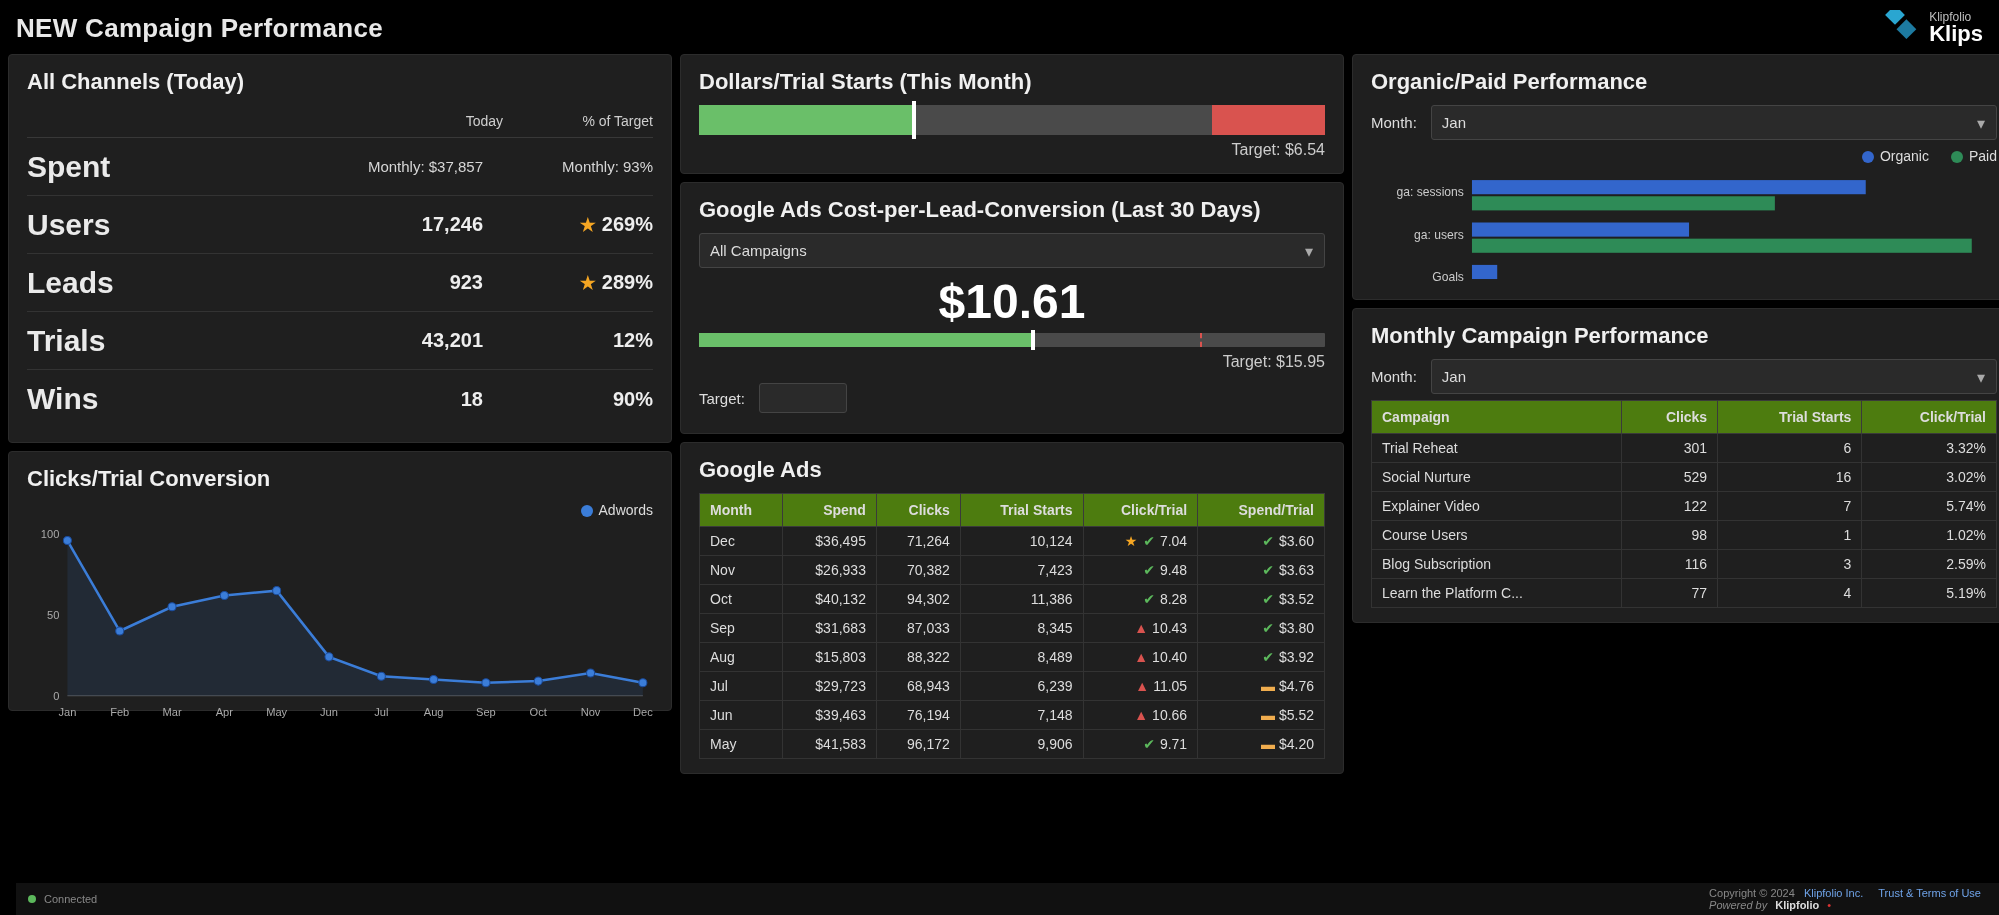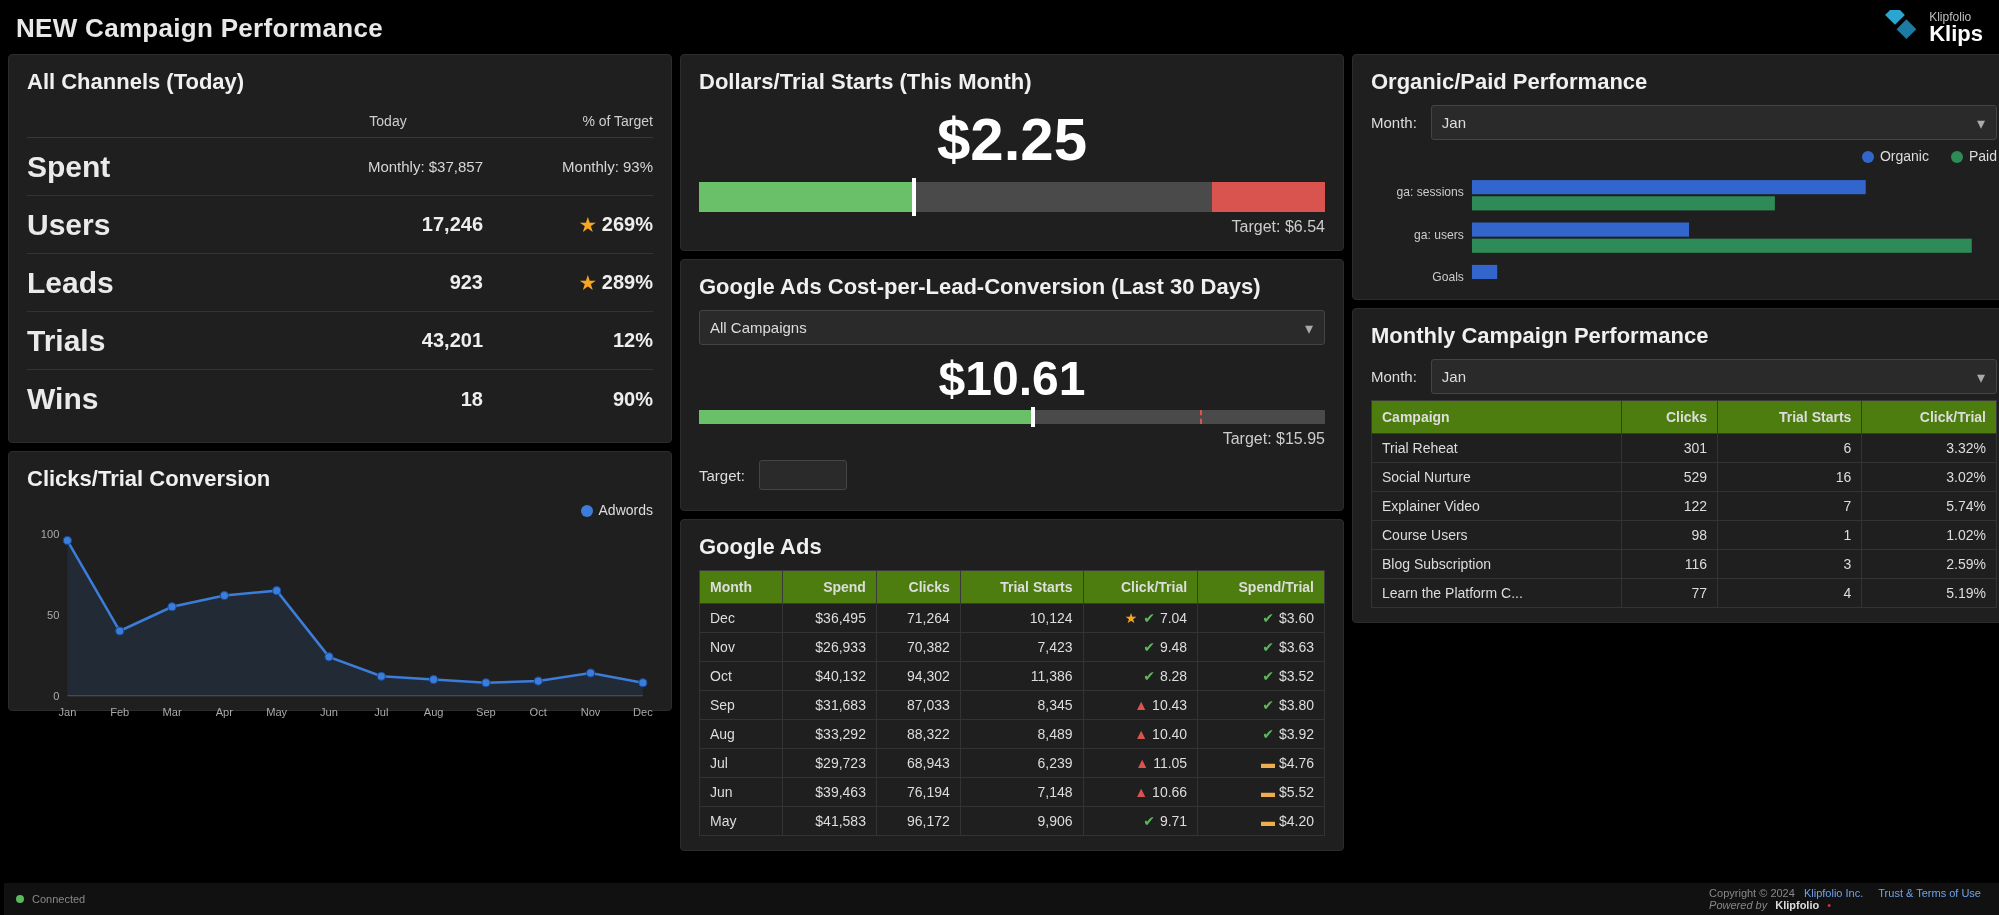--- a/index.html
+++ b/index.html
@@ -9,21 +9,21 @@
 .brand{display:flex;align-items:center;gap:10px;color:#fff}
 .brand svg{width:36px;height:36px}
 .brand-txt{line-height:1}
 .brand-txt .small{font-size:12px;color:#bfbfbf}
 .brand-txt .big{font-size:22px;font-weight:700}
 .board{display:grid;grid-template-columns:664px 664px 664px;gap:8px;padding:0 8px}
 .panel{background:#1f1f1f;border:1px solid #2c2c2c;border-radius:4px;padding:14px 18px;position:relative}
 .panel h3{font-size:22px;font-weight:700;margin-bottom:10px;color:#f0f0f0}
 .col{display:flex;flex-direction:column;gap:8px}
 .tblhead{display:flex;justify-content:flex-end;gap:0;font-size:14px;color:#cfcfcf;padding:8px 0;border-bottom:1px solid #383838}
-.tblhead .c1{width:260px;text-align:center;padding-right:30px}
+.tblhead .c1{width:260px;text-align:right;padding-right:30px}
 .tblhead .c2{width:120px;text-align:right}
 .metric-row{display:flex;align-items:center;justify-content:space-between;border-bottom:1px solid #333;height:58px}
 .metric-row:last-child{border-bottom:none}
 .mname{font-size:30px;font-weight:700;color:#eaeaea;flex:1}
 .mval{width:200px;text-align:right;font-size:20px;font-weight:600;color:#eee}
 .mval.small{font-size:15px;font-weight:500;color:#d6d6d6}
 .mpct{width:170px;text-align:right;font-size:20px;font-weight:600;color:#eee;display:flex;justify-content:flex-end;align-items:center;gap:6px}
 .mpct.small{font-size:15px;font-weight:400;color:#d6d6d6}
 .star{color:#f5a623;font-size:18px}
 .bignum{font-size:60px;font-weight:700;text-align:center;color:#fff;margin:4px 0 8px}
@@ -46,21 +46,21 @@
 table.data th:first-child{text-align:left}
 table.data td{padding:6px 10px;border:1px solid #333;text-align:right}
 table.data td:first-child{text-align:left}
 .ic{display:inline-block;width:14px;text-align:center}
 .ok{color:#5cb85c}
 .warn{color:#d9534f}
 .mid{color:#f0ad4e}
 .legend{display:flex;gap:22px;justify-content:flex-end;font-size:14px;color:#ddd;margin:8px 0 6px}
 .legend .dot{width:12px;height:12px;border-radius:50%;display:inline-block;margin-right:6px;vertical-align:middle}
 svg.chart{width:100%}
-.footer{position:absolute;bottom:0;left:4px;right:0;display:flex;justify-content:space-between;align-items:center;background:#111;color:#888;font-size:11px;padding:4px 12px}
+.footer{position:absolute;bottom:0;left:16px;right:0;display:flex;justify-content:space-between;align-items:center;background:#111;color:#888;font-size:11px;padding:4px 12px}
 .footer .left{display:flex;align-items:center;gap:8px}
 .conn{width:8px;height:8px;background:#5cb85c;border-radius:50%}
 .footer a{color:#6fa3e8;text-decoration:none;margin:0 6px}
 .footer .pw{display:flex;align-items:center;gap:8px;color:#888;font-style:italic}
 .star2{color:#f5a623}
 </style>
 </head>
 <body>
 
 <div class="topbar">
@@ -163,21 +163,20 @@
           <circle cx="506.3636363636364" cy="155.6" r="4" fill="#3b7dd8" stroke="#1a4b9c"></circle>
           <circle cx="558.1818181818181" cy="147.6" r="4" fill="#3b7dd8" stroke="#1a4b9c"></circle>
           <circle cx="610" cy="157.20000000000002" r="4" fill="#3b7dd8" stroke="#1a4b9c"></circle>
         </svg>
     </div>
   </div>
 
   <div class="col">
     <div class="panel">
       <h3>Dollars/Trial Starts (This Month)</h3>
-      <div class="bignum">$2.25</div>
       <div class="barbox">
         <div class="barfill" style="width:34%"></div>
         <div class="barred" style="width:18%"></div>
         <div class="bardash" style="left:82%"></div>
         <div class="barmark" style="left:34%"></div>
       </div>
       <div class="tlabel">Target: $6.54</div>
     </div>
 
     <div class="panel">
@@ -237,21 +236,21 @@
             <tr>
               <td>Sep</td>
               <td>$31,683</td>
               <td>87,033</td>
               <td>8,345</td>
               <td><span class="ic warn">▲</span> 10.43</td>
               <td><span class="ic ok">✔</span> $3.80</td>
             </tr>
             <tr>
               <td>Aug</td>
-              <td>$33,292</td>
+              <td>$15,803</td>
               <td>88,322</td>
               <td>8,489</td>
               <td><span class="ic warn">▲</span> 10.40</td>
               <td><span class="ic ok">✔</span> $3.92</td>
             </tr>
             <tr>
               <td>Jul</td>
               <td>$29,723</td>
               <td>68,943</td>
               <td>6,239</td>

